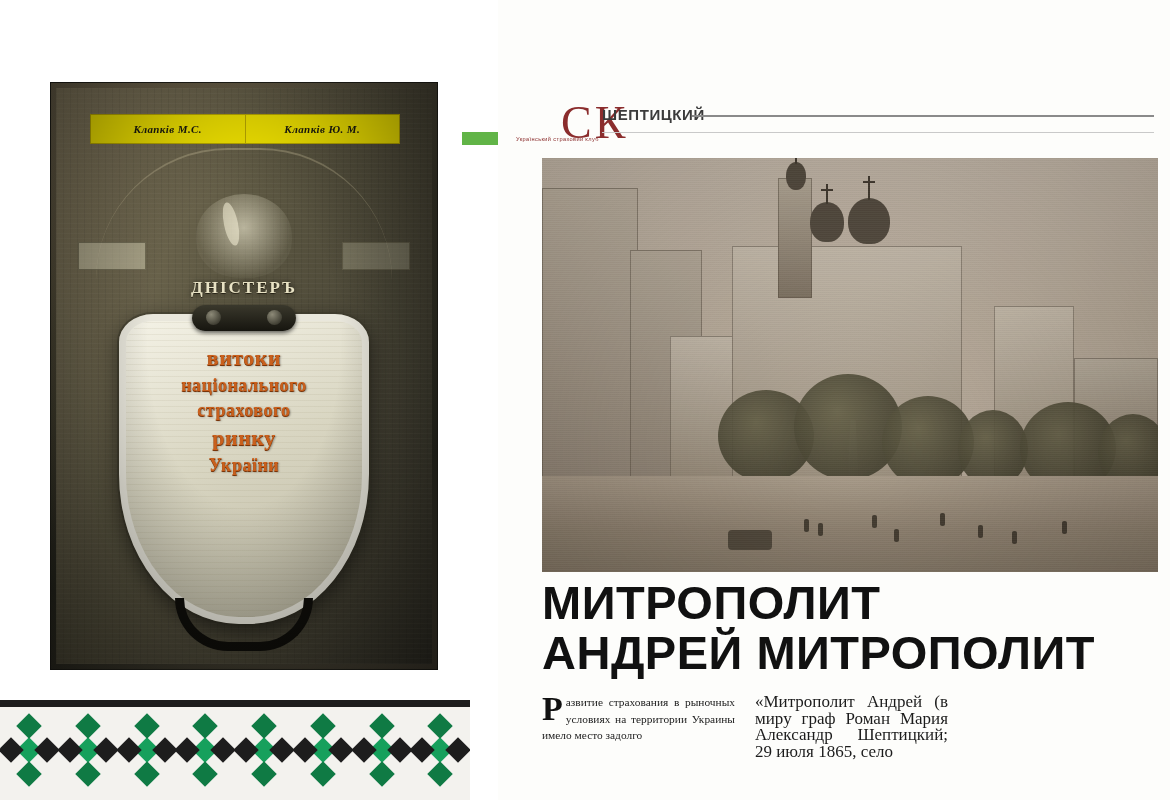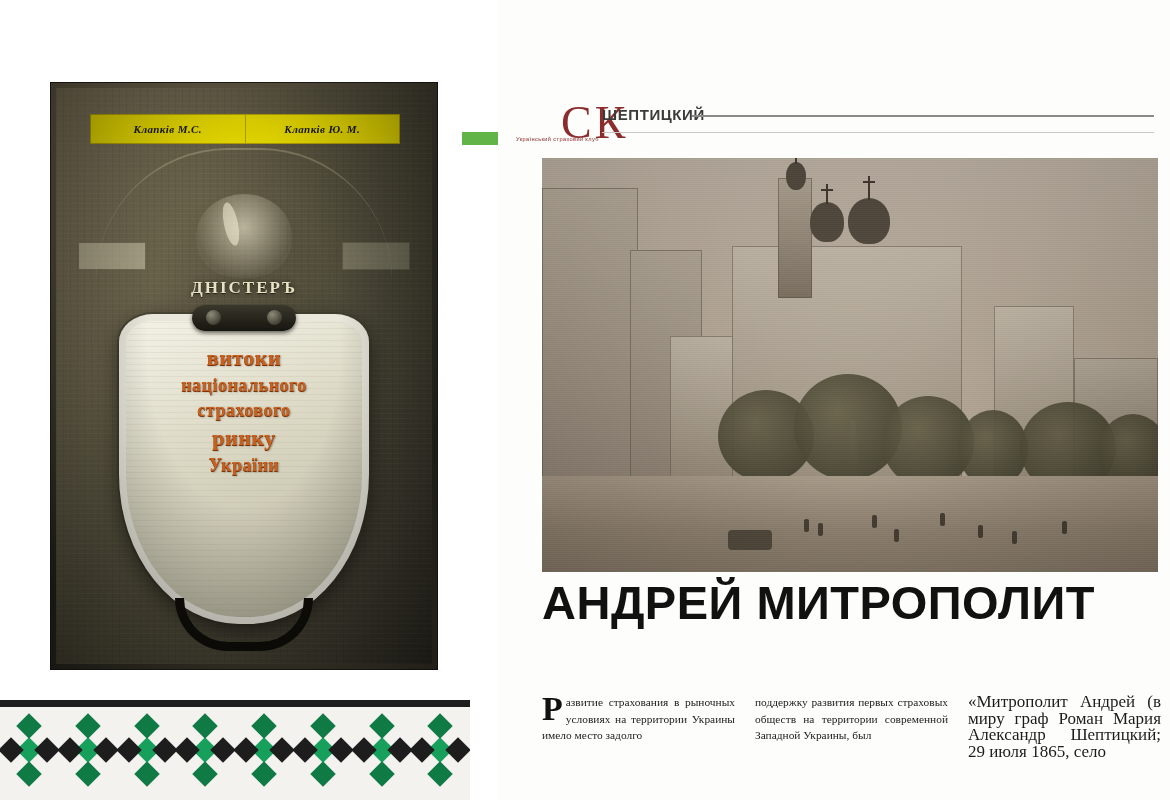--- a/index.html
+++ b/index.html
@@ -653,29 +653,27 @@
       <div class="ph-fig" style="left:352px;bottom:30px;"></div>
       <div class="ph-fig" style="left:398px;bottom:46px;"></div>
       <div class="ph-fig" style="left:436px;bottom:34px;"></div>
       <div class="ph-fig" style="left:470px;bottom:28px;"></div>
       <div class="ph-fig" style="left:520px;bottom:38px;"></div>
       <div class="ph-tone"></div>
       <div class="ph-grain"></div>
     </div>
 
     <div class="headline">
+      <div>МИТРОПОЛИТ</div>
       <div>АНДРЕЙ МИТРОПОЛИТ</div>
     </div>
 
     <div class="columns">
       <div class="col">
         <span class="dropcap">Р</span><span class="small-caps">азвитие страхования в рыночных условиях на территории Украины имело место задолго</span>
-      </div>
-      <div class="col">
-        <span>поддержку развития первых страховых обществ на территории современной Западной Украины, был</span>
       </div>
       <div class="col quote-col">
         <span>«Митрополит Андрей (в миру граф Роман Мария Александр Шептицкий; 29 июля 1865, село</span>
       </div>
     </div>
 
   </div>
 </div>
 
 </body></html>

